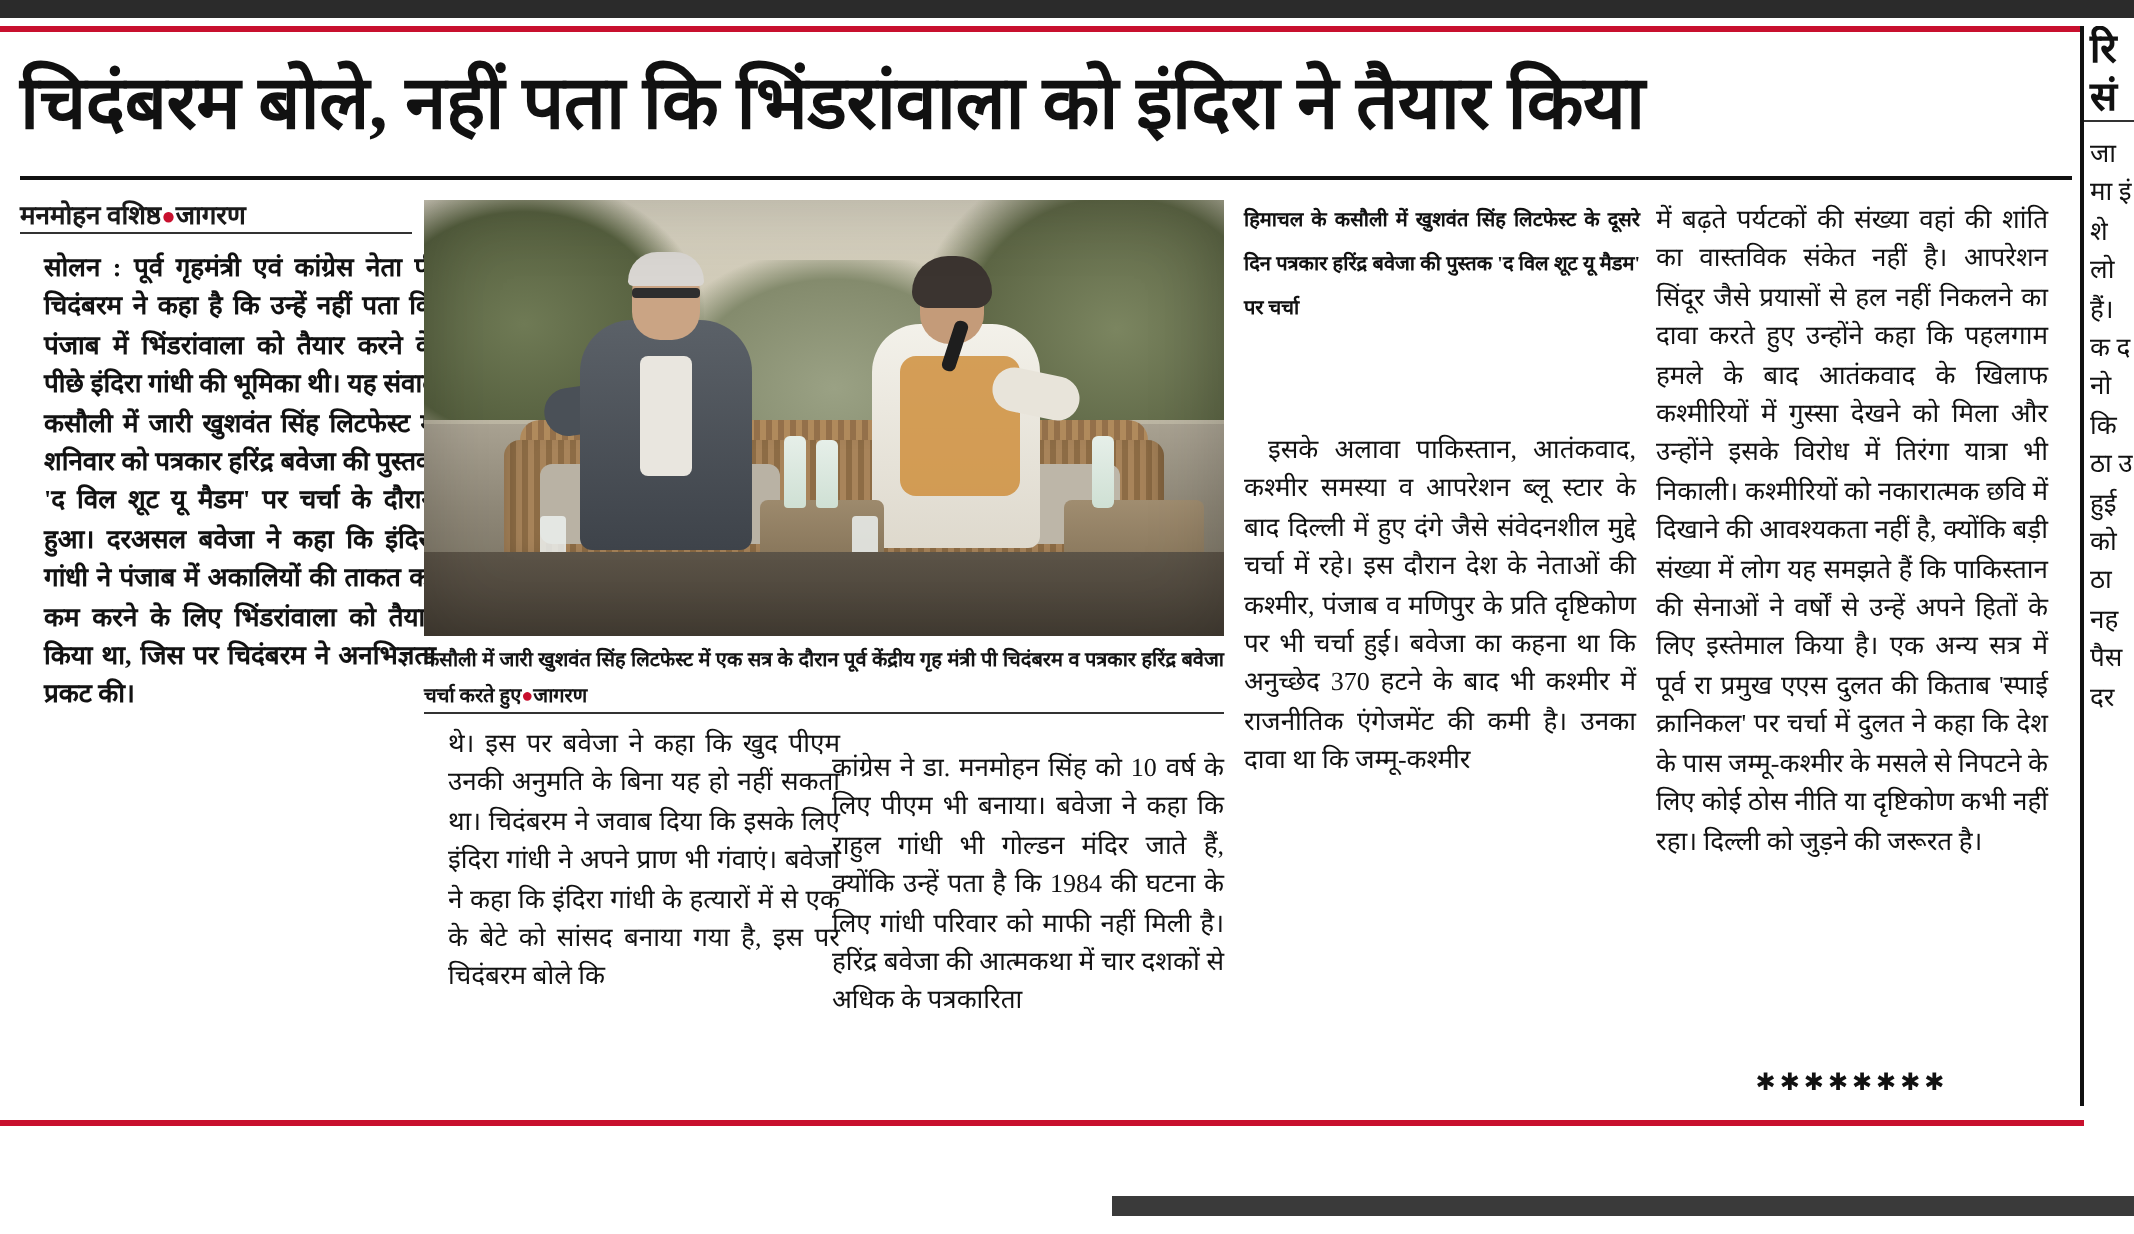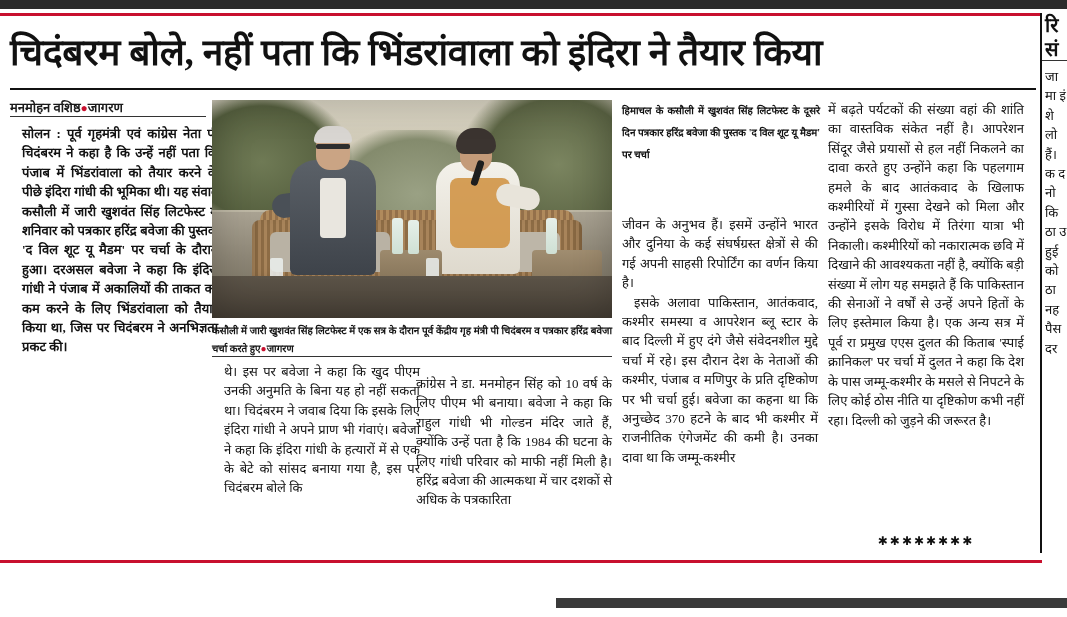--- a/index.html
+++ b/index.html
@@ -494,21 +494,20 @@
     <p class="first">थे। इस पर बवेजा ने कहा कि खुद पीएम उनकी अनुमति के बिना यह हो नहीं सकता था। चिदंबरम ने जवाब दिया कि इसके लिए इंदिरा गांधी ने अपने प्राण भी गंवाएं। बवेजा ने कहा कि इंदिरा गांधी के हत्यारों में से एक के बेटे को सांसद बनाया गया है, इस पर चिदंबरम बोले कि</p>
   </div>
 
   <div class="col" id="col3">
     <p class="first">कांग्रेस ने डा. मनमोहन सिंह को 10 वर्ष के लिए पीएम भी बनाया। बवेजा ने कहा कि राहुल गांधी भी गोल्डन मंदिर जाते हैं, क्योंकि उन्हें पता है कि 1984 की घटना के लिए गांधी परिवार को माफी नहीं मिली है। हरिंद्र बवेजा की आत्मकथा में चार दशकों से अधिक के पत्रकारिता</p>
   </div>
 
   <div class="standfirst">हिमाचल के कसौली में खुशवंत सिंह लिटफेस्ट के दूसरे दिन पत्रकार हरिंद्र बवेजा की पुस्तक 'द विल शूट यू मैडम' पर चर्चा</div>
 
   <div class="col" id="col4">
-    <p class="first">जीवन के अनुभव हैं। इसमें उन्होंने भारत और दुनिया के कई संघर्षग्रस्त क्षेत्रों से की गई अपनी साहसी रिपोर्टिंग का वर्णन किया है।</p>
     <p>इसके अलावा पाकिस्तान, आतंकवाद, कश्मीर समस्या व आपरेशन ब्लू स्टार के बाद दिल्ली में हुए दंगे जैसे संवेदनशील मुद्दे चर्चा में रहे। इस दौरान देश के नेताओं की कश्मीर, पंजाब व मणिपुर के प्रति दृष्टिकोण पर भी चर्चा हुई। बवेजा का कहना था कि अनुच्छेद 370 हटने के बाद भी कश्मीर में राजनीतिक एंगेजमेंट की कमी है। उनका दावा था कि जम्मू-कश्मीर</p>
   </div>
 
   <div class="col" id="col5">
     <p class="first">में बढ़ते पर्यटकों की संख्या वहां की शांति का वास्तविक संकेत नहीं है। आपरेशन सिंदूर जैसे प्रयासों से हल नहीं निकलने का दावा करते हुए उन्होंने कहा कि पहलगाम हमले के बाद आतंकवाद के खिलाफ कश्मीरियों में गुस्सा देखने को मिला और उन्होंने इसके विरोध में तिरंगा यात्रा भी निकाली। कश्मीरियों को नकारात्मक छवि में दिखाने की आवश्यकता नहीं है, क्योंकि बड़ी संख्या में लोग यह समझते हैं कि पाकिस्तान की सेनाओं ने वर्षों से उन्हें अपने हितों के लिए इस्तेमाल किया है। एक अन्य सत्र में पूर्व रा प्रमुख एएस दुलत की किताब 'स्पाई क्रानिकल' पर चर्चा में दुलत ने कहा कि देश के पास जम्मू-कश्मीर के मसले से निपटने के लिए कोई ठोस नीति या दृष्टिकोण कभी नहीं रहा। दिल्ली को जुड़ने की जरूरत है।</p>
   </div>
 
   <div class="stars">✱✱✱✱✱✱✱✱</div>
 
   <div class="sliver">

